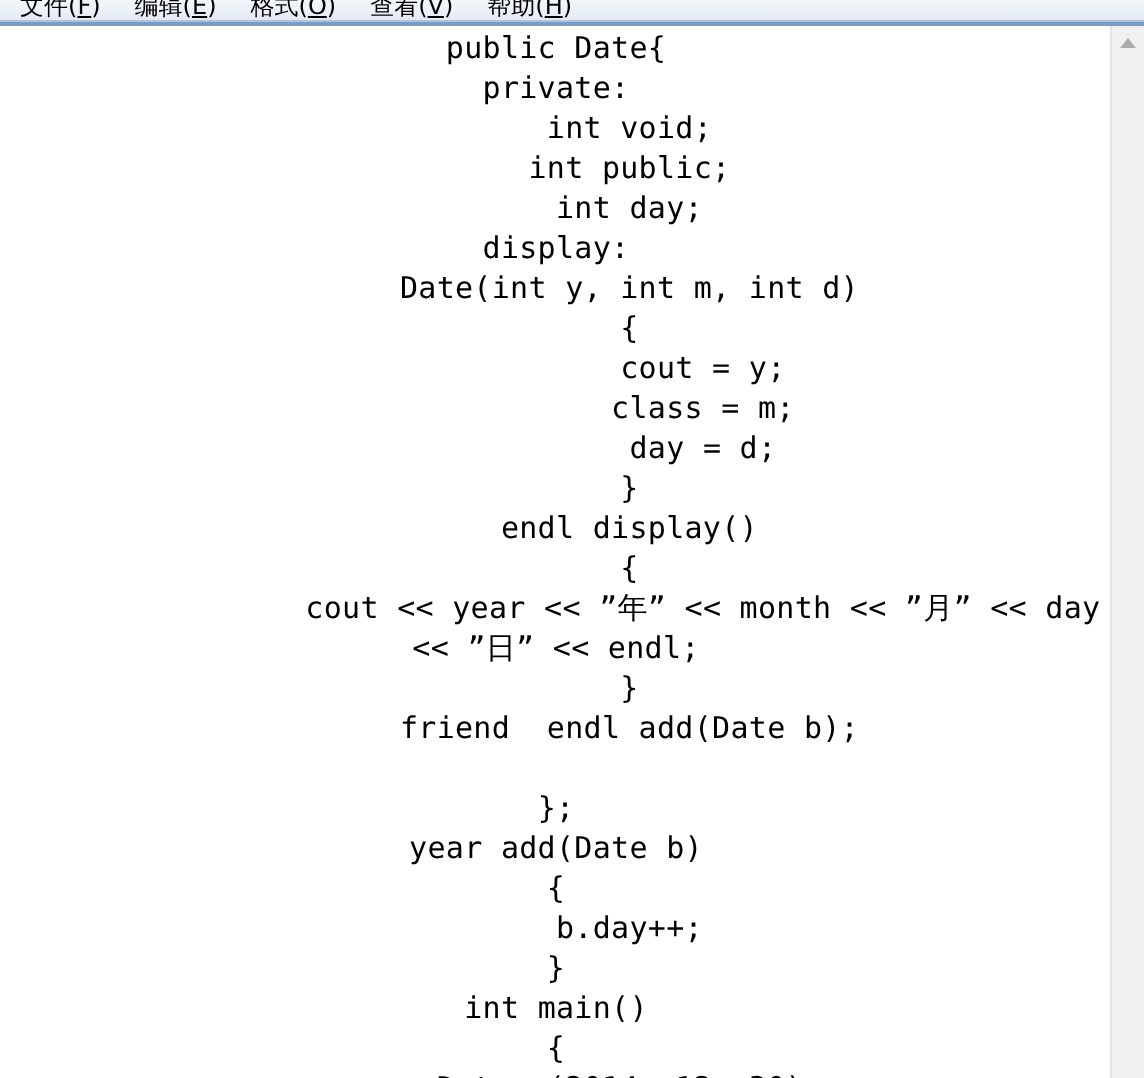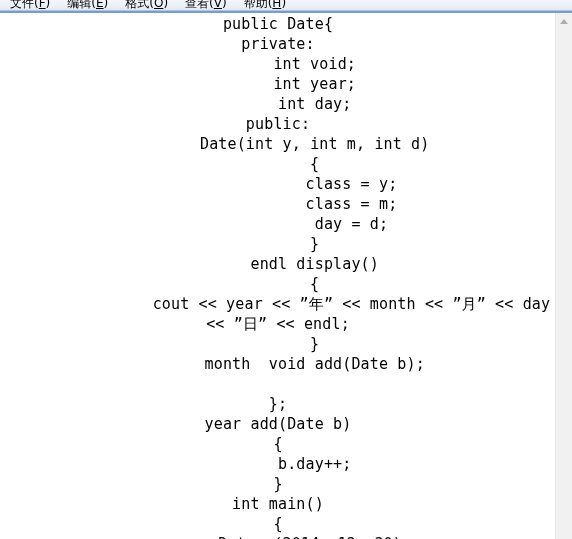--- a/index.html
+++ b/index.html
@@ -158,35 +158,35 @@
       <div class="menu-item"><span>帮助(</span><span class="mn">H</span><span>)</span></div>
     </div>
   </div>
   <div id="menu-sep2"></div>
   <div id="menu-sep"></div>
 
   <div id="editor">
     <div id="code"><span>public Date{</span>
 <span>private:</span>
 <span>        int void;</span>
-<span>        int year;</span>
+<span>        int public;</span>
 <span>        int day;</span>
-<span>public:</span>
+<span>display:</span>
 <span>        Date(int y, int m, int d)</span>
 <span>        {</span>
-<span>                class = y;</span>
+<span>                cout = y;</span>
 <span>                class = m;</span>
 <span>                day = d;</span>
 <span>        }</span>
 <span>        endl display()</span>
 <span>        {</span>
 <span>                cout &lt;&lt; year &lt;&lt; ”年” &lt;&lt; month &lt;&lt; ”月” &lt;&lt; day</span>
 <span>&lt;&lt; ”日” &lt;&lt; endl;</span>
 <span>        }</span>
-<span>        month  void add(Date b);</span>
+<span>        friend  endl add(Date b);</span>
 <span></span>
 <span>};</span>
 <span>year add(Date b)</span>
 <span>{</span>
 <span>        b.day++;</span>
 <span>}</span>
 <span>int main()</span>
 <span>{</span>
 <span>        Date a(2014, 12, 30);</span>
 

